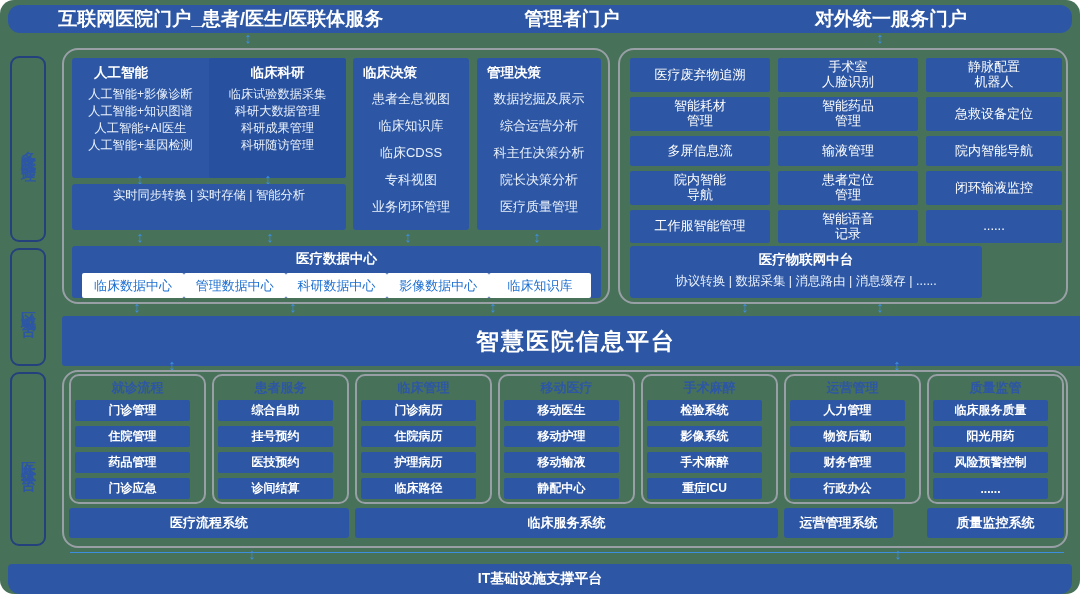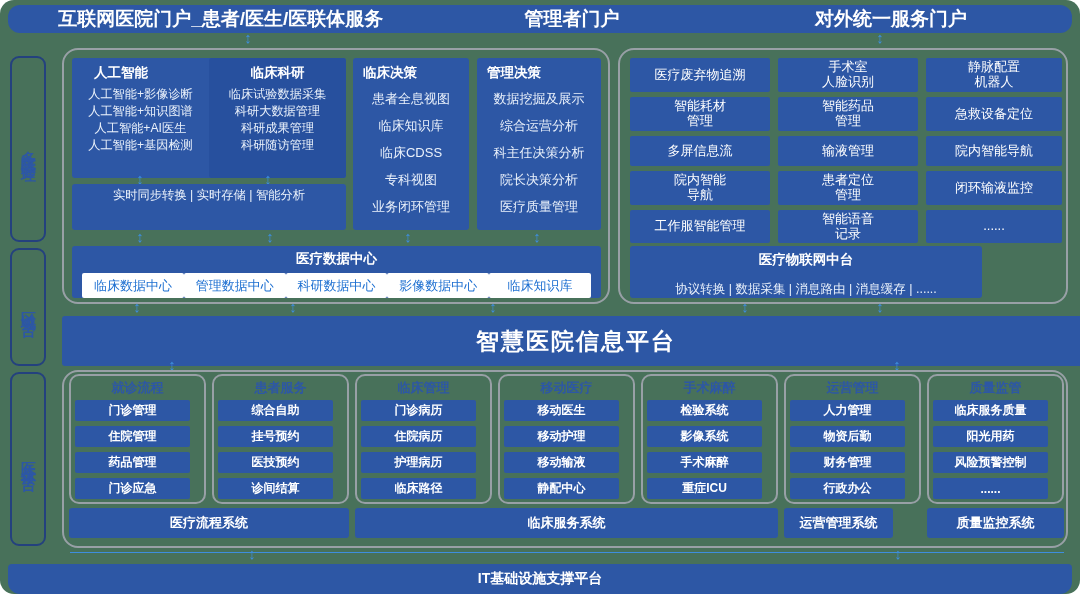--- a/index.html
+++ b/index.html
@@ -45,21 +45,21 @@
   .chip{flex:1;height:25px;background:#fff;border-radius:2px;color:#1D6FD1;font-size:13px;
         display:flex;align-items:center;justify-content:center;}
 
   
   .iot-grid{left:630px;top:58px;width:432px;display:grid;grid-template-columns:140px 140px 136px;
             grid-template-rows:34px 34px 30px 34px 33px;column-gap:8px;row-gap:5px;}
   .iot-cell{background:#2D57A5;color:#fff;border-radius:2px;display:flex;align-items:center;justify-content:center;
             font-size:13px;line-height:1.15;text-align:center;white-space:pre-line;}
   .hub{left:630px;top:246px;width:352px;height:52px;}
   .hub .t{font-weight:700;font-size:13.5px;text-align:center;margin-top:5px;}
-  .hub .s{font-size:12.5px;text-align:center;margin-top:12px;color:#EAF1FB;}
+  .hub .s{font-size:12.5px;text-align:center;margin-top:4px;color:#EAF1FB;}
 
   .band{left:62px;top:316px;width:1028px;height:50px;font-size:23px;font-weight:700;letter-spacing:2px;}
 
   
   .app-col{top:374px;width:137px;height:130px;border:2px solid #98A0A6;border-radius:10px;box-sizing:border-box;}
   .app-col .h{height:23px;display:flex;align-items:center;justify-content:center;
               color:#2D57A5;font-weight:700;font-size:13px;}
   .app-col .items{display:flex;flex-direction:column;gap:5px;padding:1px 14px 0 4px;}
   .app-item{height:21px;background:#2D57A5;color:#fff;border-radius:2px;font-size:12px;font-weight:600;
             display:flex;align-items:center;justify-content:center;}

